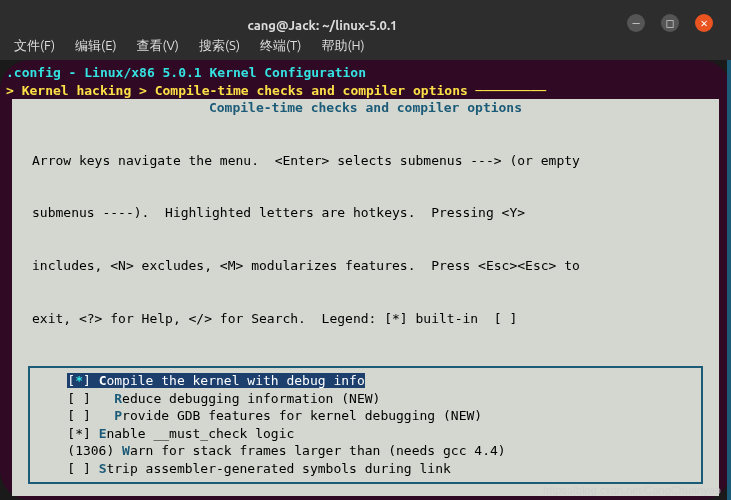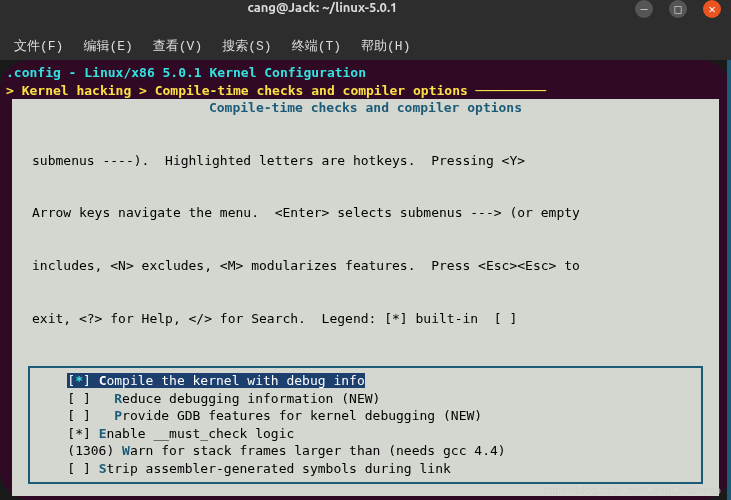--- a/index.html
+++ b/index.html
@@ -9,22 +9,22 @@
     background: #1a1a1a;
     font-family: "DejaVu Sans Mono", "Liberation Mono", monospace;
     font-size: 13px;
     overflow: hidden;
     position: relative;
   }
   .titlebar {
     height: 32px;
     background: #2d2d2d;
     display: flex;
-    align-items: flex-start;
-    padding: 0 10px;
+    align-items: flex-end;
+    padding: 0 18px;
     color: #ddd;
   }
   .titlebar-title {
     flex: 1;
     text-align: center;
     font-weight: bold;
     font-size: 13px;
     font-family: "Ubuntu", sans-serif;
   }
   .window-controls {
@@ -47,21 +47,21 @@
     height: 28px;
     background: #2d2d2d;
     display: flex;
     align-items: center;
     padding: 0 8px;
     gap: 8px;
     color: #ddd;
     font-size: 13px;
     font-family: "Ubuntu", sans-serif;
   }
-  .menubar span { padding: 2px 6px; font-family: Liberation Mono, monospace; }
+  .menubar span { padding: 2px 6px; }
   .terminal {
     background: #300a24;
     height: calc(500px - 60px);
     padding: 4px 6px 0 6px;
     position: relative;
     color: #eee;
     line-height: 1.35;
     border-radius: 30px;
   }
   .cyan-bold { color: #34e2e2; font-weight: bold; }
@@ -146,22 +146,22 @@
 <div class="terminal">
   <div class="scroll-edge"></div>
   <div class="config-line">.config - Linux/x86 5.0.1 Kernel Configuration</div>
   <div class="path-line">
     <span>&gt; </span><span>Kernel hacking</span><span> &gt; </span><span>Compile-time checks and compiler options</span><span> ─────────</span>
   </div>
 
   <div class="dialog">
     <div class="dialog-title">Compile-time checks and compiler options</div>
     <div class="help-text">
+      <div>Arrow keys navigate the menu.  &lt;Enter&gt; selects submenus ---&gt; (or empty</div>
       <div>submenus ----).  Highlighted letters are hotkeys.  Pressing &lt;Y&gt;</div>
-      <div>Arrow keys navigate the menu.  &lt;Enter&gt; selects submenus ---&gt; (or empty</div>
       <div>includes, &lt;N&gt; excludes, &lt;M&gt; modularizes features.  Press &lt;Esc&gt;&lt;Esc&gt; to</div>
       <div>exit, &lt;?&gt; for Help, &lt;/&gt; for Search.  Legend: [*] built-in  [ ]</div>
     </div>
 
     <div class="inner-box">
       <div class="opt-row">    <span class="hl-row"><span>[</span><span class="cyan-bold">*</span><span>] </span><span class="hotkey">C</span><span>ompile the kernel with debug info</span></span></div>
       <div class="opt-row">    <span>[ ]   </span><span class="hotkey">R</span><span>educe debugging information (NEW)</span></div>
       <div class="opt-row">    <span>[ ]   </span><span class="hotkey">P</span><span>rovide GDB features for kernel debugging (NEW)</span></div>
       <div class="opt-row">    <span>[*] </span><span class="hotkey">E</span><span>nable __must_check logic</span></div>
       <div class="opt-row">    <span>(1306) </span><span class="hotkey">W</span><span>arn for stack frames larger than (needs gcc 4.4)</span></div>

